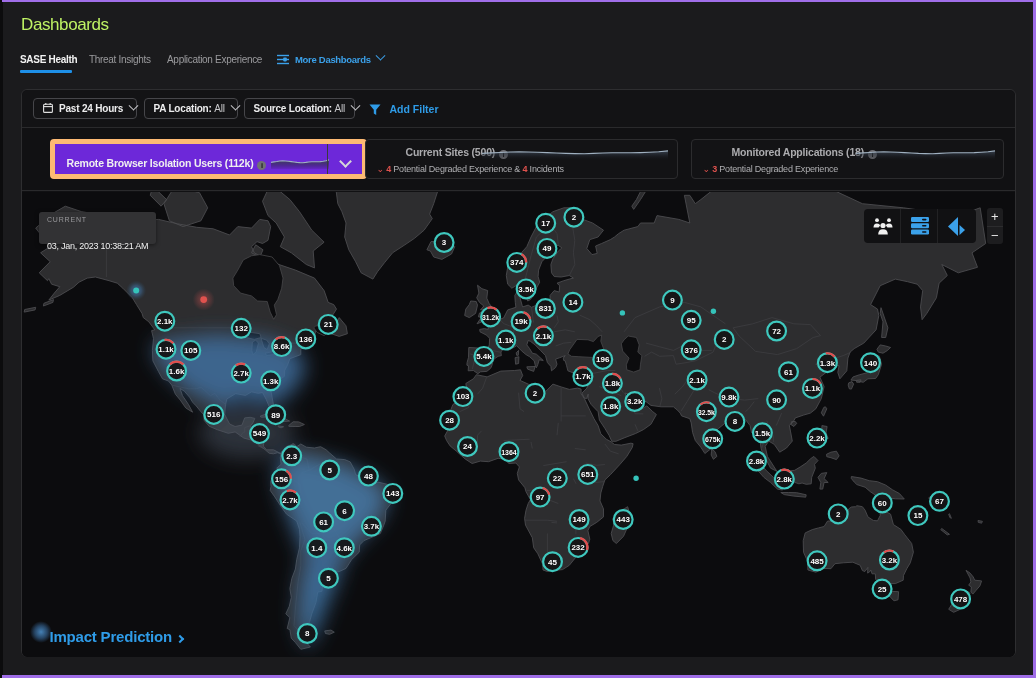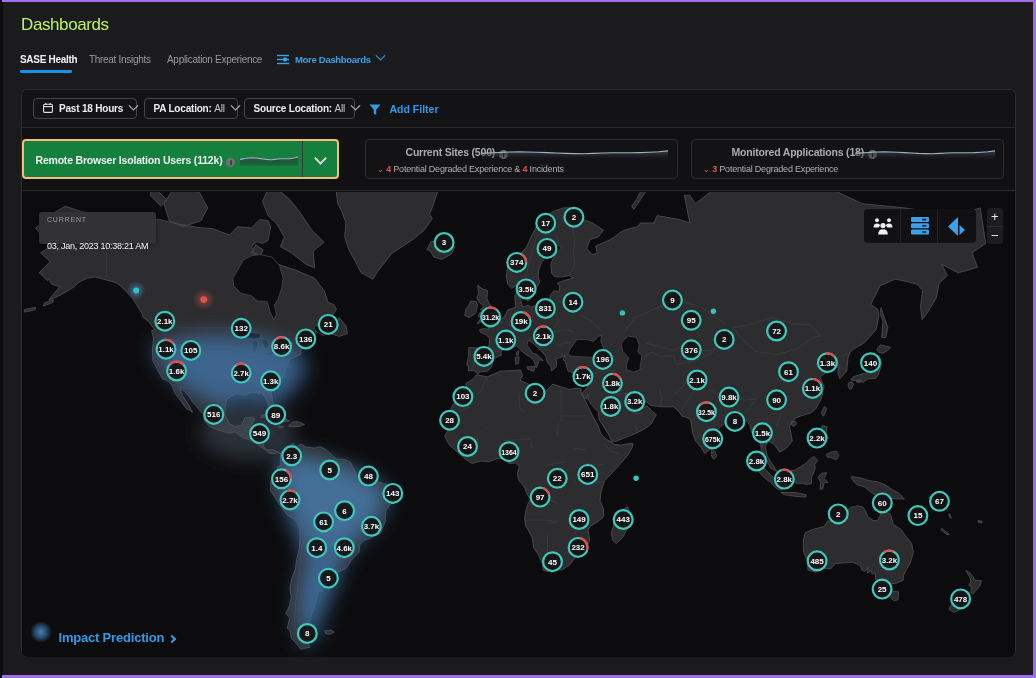--- a/index.html
+++ b/index.html
@@ -16,21 +16,21 @@
 .panel { position:absolute; left:20.5px; top:89px; width:995px; height:568px; background:#111113;
   border:1px solid #2e2e30; border-radius:6px; }
 .filterrow { position:absolute; left:0; top:0; width:100%; height:38px; border-bottom:1px solid #2a2a2c; background:#131315; border-radius:6px 6px 0 0; }
 .fbtn { position:absolute; top:8px; height:21px; border:1px solid #46464a; border-radius:4px;
   color:#ededee; font-size:10px; letter-spacing:-0.2px; line-height:19px; padding:0 0 0 9px; background:#141416; white-space:nowrap; }
 .fbtn b { font-weight:bold; }
 .fbtn .val { color:#c9c9cc; }
 .chev { display:inline-block; width:7px; height:7px; border-right:1.5px solid #c9c9cc; border-bottom:1.5px solid #c9c9cc; transform:rotate(45deg) translate(-2px,-2px); margin-left:7px; }
 .cardsrow { position:absolute; left:0; top:39px; width:100%; height:62px; border-bottom:1px solid #2a2a2c; background:#111113; }
 .card { position:absolute; top:9.5px; height:40px; border-radius:4px; }
-.card1 { left:0; width:317px; background:#15803d; border:2px solid #fdba74; }
+.card1 { left:28px; width:317px; background:#6d28d9; border:5px solid #fdba74; }
 .cardx { background:#131315; border:1px solid #2c2c2e; }
 .ctitle1 { position:absolute; left:12px; top:13px; font-size:10.5px; letter-spacing:-0.2px; font-weight:bold; color:#f0f0f0; white-space:nowrap; }
 .ctitle2 { font-size:10.5px; font-weight:bold; color:#ababae; white-space:nowrap;padding-left:28px; }
 .info { display:inline-block; width:9px; height:9px; border-radius:50%; background:#707074; color:#131313; font-size:7.5px; font-weight:bold; text-align:center; line-height:9px; vertical-align:-1px; margin-left:4px; font-style:normal; }
 .csub { position:absolute; left:11px; top:24.5px; font-size:9px; letter-spacing:-0.2px; color:#b0b0b3; white-space:nowrap; }
 .red { color:#e0524e; font-weight:bold; }
 .vchev { position:absolute; width:10px; height:10px; }
 .vchev:after { content:""; position:absolute; left:1px; top:0px; width:7px; height:7px; border-right:2.2px solid #d6d6d8; border-bottom:2.2px solid #d6d6d8; transform:rotate(45deg); }
 .mapwrap { position:absolute; left:0; top:102px; width:993px; height:465px; background:#0d0d0f; border-radius:0 0 6px 6px; overflow:hidden; }
 .tooltip { position:absolute; left:17.5px; top:20px; width:117px; height:32px; background:#323234; border-radius:3px; padding:4px 8px; box-shadow:0 1px 4px rgba(0,0,0,0.5); }
@@ -38,21 +38,21 @@
 .tooltip .tl2 { font-size:9px; letter-spacing:-0.25px; color:#f2f2f2; margin-top:18px; white-space:nowrap; }
 .mapbtns { position:absolute; left:842px; top:16.5px; width:112px; height:34.5px; background:#111113; border-radius:4px; display:flex; }
 .mapbtn { width:37.3px; height:100%; border-right:1px solid #222224; position:relative; }
 .mapbtn:last-child { border-right:none; }
 .zoombtns { position:absolute; left:965px; top:16px; width:16.5px; height:36px; background:#1d1d1f; border-radius:3px; }
 .zoombtns .zb { width:100%; height:18px; color:#e8e8e8; text-align:center; line-height:18px; font-size:13px; position:relative; }
 .zoombtns .zb + .zb { border-top:1px solid #2c2c2e; }
 .legend { position:absolute; left:8px; bottom:11px; }
 .legend .dot { position:absolute; left:0px; top:-7px; width:22px; height:22px; border-radius:50%;
   background:radial-gradient(circle, rgba(72,135,190,0.95) 0%, rgba(60,115,170,0.55) 40%, rgba(40,80,120,0) 70%); }
-.legend .txt { margin-left:29px; font-size:13px; letter-spacing:-0.2px; font-weight:bold; color:#2f9ce8; }
+.legend .txt { margin-left:20px; font-size:15px; letter-spacing:-0.2px; font-weight:bold; color:#2f9ce8; }
 .legend .arr { display:inline-block; width:6px; height:6px; border-right:2px solid #2f9ce8; border-top:2px solid #2f9ce8; transform:rotate(45deg); margin-left:5px; vertical-align:0px; }
 </style></head><body>
 <div class="edge-left"></div>
 <div class="edge-top"></div>
 <div class="edge-right"></div>
 <div class="edge-bottom"></div>
 <h1>Dashboards</h1>
 <div class="tabs">
  <span class="tab-active" style="left:20px">SASE Health</span>
  <span style="left:89px">Threat Insights</span>
@@ -72,21 +72,21 @@
 </div>
 <div class="tab-underline"></div>
 <div class="panel">
  <div class="filterrow">
   <div class="fbtn" style="left:11.5px;width:104px">
     <svg width="10" height="10" viewBox="0 0 10 10" style="vertical-align:-1px;margin-right:6px">
           <rect x="0.6" y="1.2" width="8.8" height="8.2" rx="1" fill="none" stroke="#e0e0e0" stroke-width="1.1"></rect>
           <line x1="0.6" y1="3.6" x2="9.4" y2="3.6" stroke="#e0e0e0" stroke-width="1.1"></line>
           <line x1="2.8" y1="0" x2="2.8" y2="2" stroke="#e0e0e0" stroke-width="1.1"></line>
           <line x1="7.2" y1="0" x2="7.2" y2="2" stroke="#e0e0e0" stroke-width="1.1"></line>
-        </svg><b>Past 18 Hours</b><span class="chev"></span>
+        </svg><b>Past 24 Hours</b><span class="chev"></span>
   </div>
   <div class="fbtn" style="left:122px;width:94px"><b>PA Location:</b>&nbsp;<span class="val">All</span><span class="chev"></span></div>
   <div class="fbtn" style="left:222px;width:111px"><b>Source Location:</b>&nbsp;<span class="val">All</span><span class="chev"></span></div>
   <div style="position:absolute;left:347px;top:12px">
     <svg width="12" height="12" viewBox="0 0 12 12">
           <path d="M0.5,0.5 L11.5,0.5 L7.2,5.8 L7.2,11 L4.8,9.4 L4.8,5.8 Z" fill="#2f9ce8"></path>
         </svg>
   </div>
   <div style="position:absolute;left:368px;top:13px;font-size:10.5px;font-weight:bold;color:#2f9ce8">Add Filter</div>
  </div>

